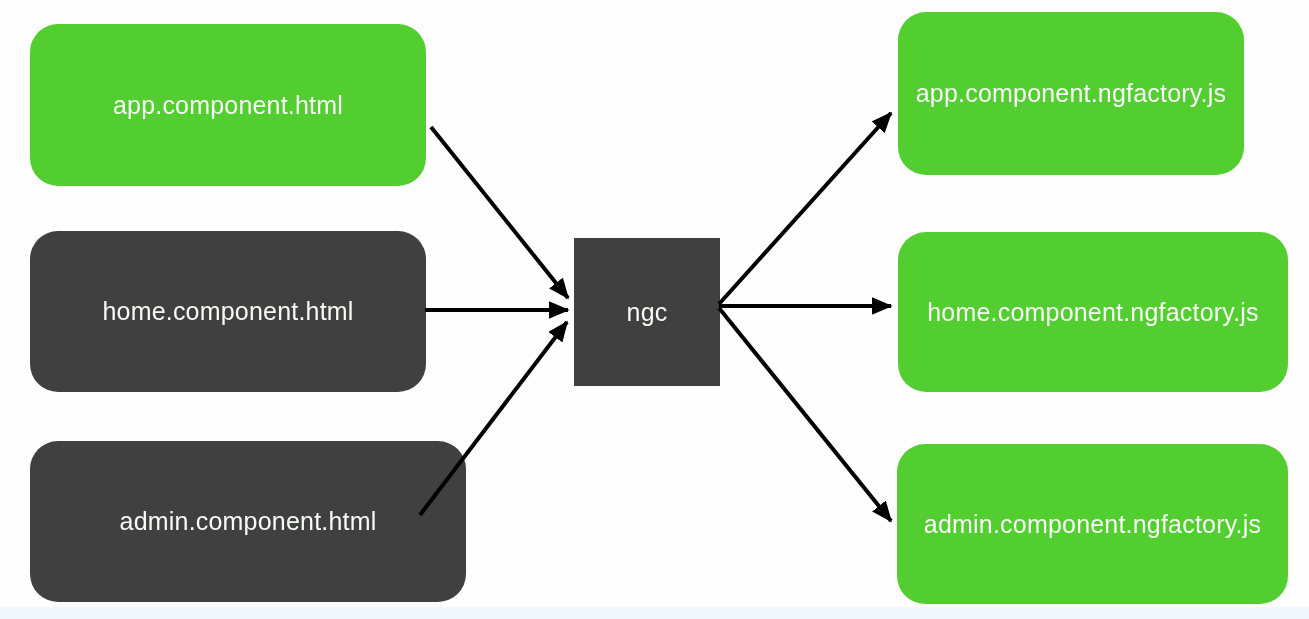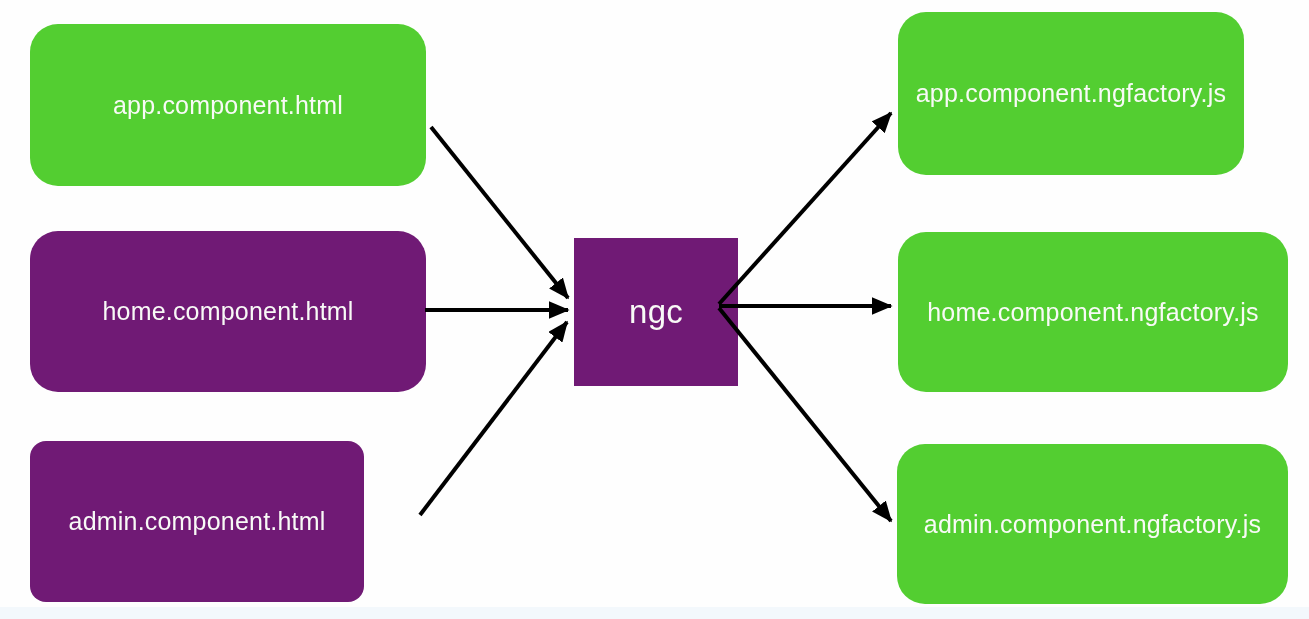--- a/index.html
+++ b/index.html
@@ -21,29 +21,29 @@
     align-items: center;
     justify-content: center;
     color: #f8faf6;
     font-size: 25px;
     letter-spacing: 0.2px;
     text-align: center;
     box-sizing: border-box;
   }
   .rounded { border-radius: 28px; }
   .green { background: #53ce31; }
-  .blue  { background: #701a75; }
+  .blue  { background: #404040; }
 
   
   .box-app-html   { left: 30px;  top: 24px;  width: 396px; height: 162px; }
   .box-home-html  { left: 30px;  top: 231px; width: 396px; height: 161px; }
-  .box-admin-html { left: 30px;  top: 441px; width: 334px; height: 161px; border-radius: 16px; }
+  .box-admin-html { left: 30px;  top: 441px; width: 436px; height: 161px; }
 
   
-  .box-ngc { left: 574px; top: 238px; width: 164px; height: 148px; font-size: 33px; }
+  .box-ngc { left: 574px; top: 238px; width: 146px; height: 148px; font-size: 25px; }
 
   
   .box-app-fact   { left: 898px; top: 12px;  width: 346px; height: 163px; }
   .box-home-fact  { left: 898px; top: 232px; width: 390px; height: 160px; justify-content: center; }
   .box-admin-fact { left: 897px; top: 444px; width: 391px; height: 160px; align-items: center; }
 
   .arrows-layer {
     position: absolute;
     left: 0; top: 0;
     width: 1309px;

